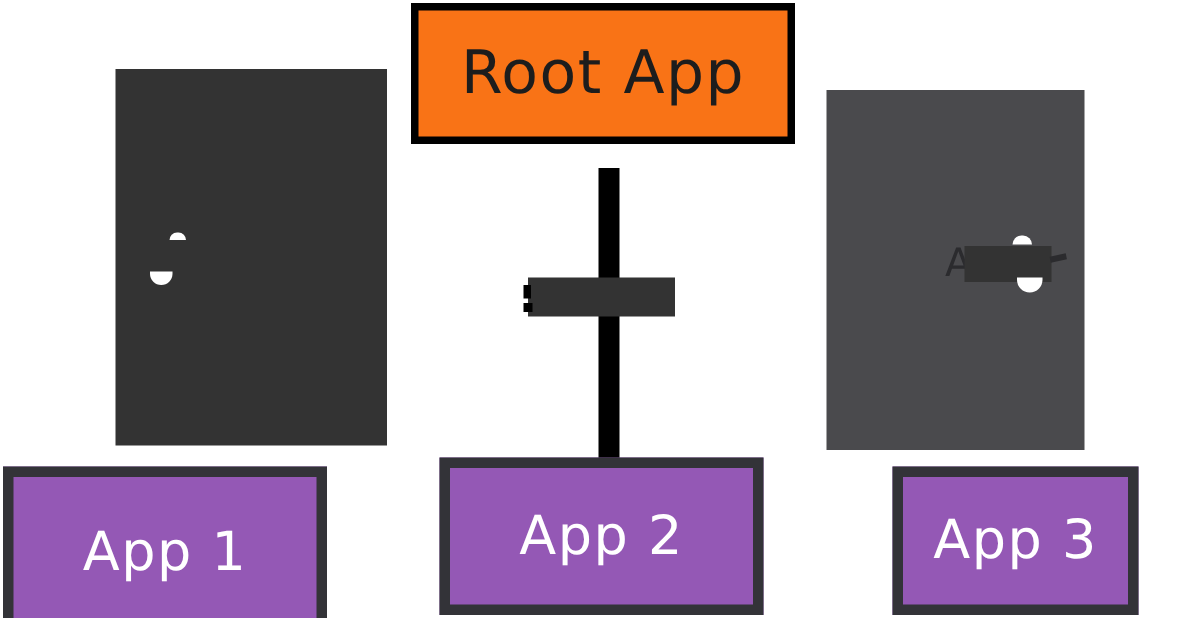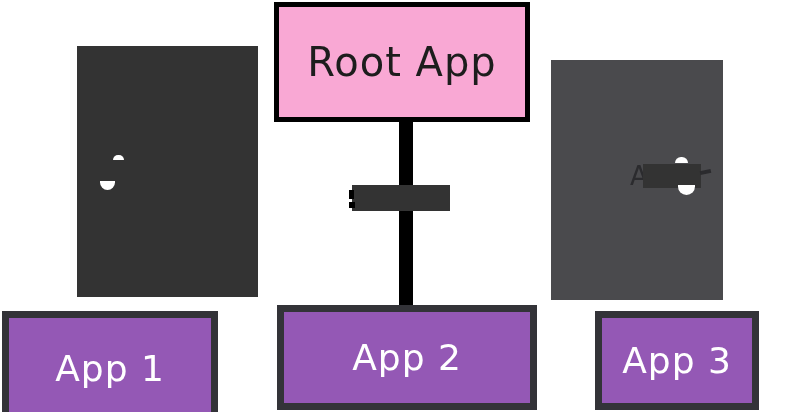--- a/index.html
+++ b/index.html
@@ -29,42 +29,42 @@
     letter-spacing: 1px;
     white-space: nowrap;
     user-select: none;
   }
 
   
   #root-app {
     left: 274px;
     top: 2px;
     width: 256px;
-    height: 120px;
-    background: #f9a8d4;
+    height: 94px;
+    background: #f97316;
     border: 5px solid #000000;
   }
   #root-app .node-label {
     color: #1d1d1d;
     font-size: 40px;
     font-weight: 400;
   }
 
   
   .app-box {
     background: #9458b5;
     border: 7px solid #333338;
   }
   .app-box .node-label {
     color: #ffffff;
     font-size: 36px;
     font-weight: 400;
   }
   #app-1 { left: 2px;   top: 311px; width: 216px; height: 115px; }
-  #app-2 { left: 277px; top: 305px; width: 260px; height: 105px; }
+  #app-2 { left: 293px; top: 305px; width: 216px; height: 105px; }
   #app-3 { left: 595px; top: 311px; width: 164px; height: 99px; }
 
   
   .obscured-panel {
     position: absolute;
     box-sizing: border-box;
   }
   #obscured-panel-left {
     left: 77px;
     top: 46px;

